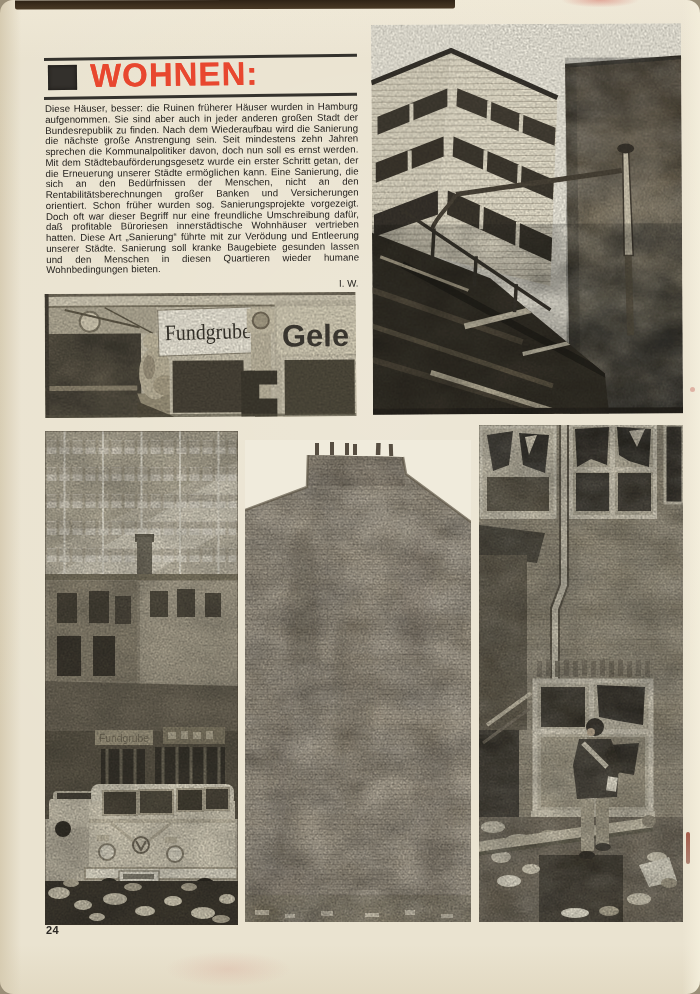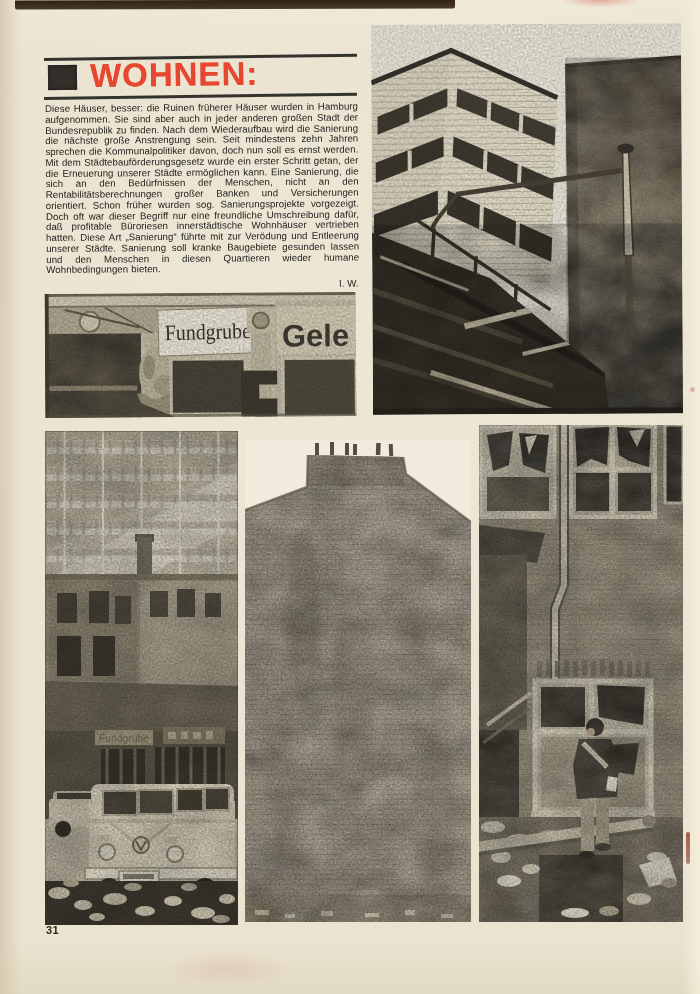--- a/index.html
+++ b/index.html
@@ -6,20 +6,21 @@
   .page{
     position:relative;width:700px;height:994px;overflow:hidden;
     font-family:"Liberation Sans",sans-serif;
     background:
       radial-gradient(120% 90% at 55% 40%, rgba(255,255,255,.13), rgba(255,255,255,0) 62%),
       linear-gradient(90deg, #d7ccb2 0, rgba(215,204,178,0) 3%),
       linear-gradient(270deg, #f3edda 0, rgba(243,237,218,0) 2.5%),
       linear-gradient(0deg, #e2d9c2 0, rgba(226,217,194,0) 5%),
       linear-gradient(180deg, #efe8d6 0, rgba(239,232,214,0) 6%),
       #eae3d0;
+    border-radius: 13px;
   }
   .abs{position:absolute;}
   .scan-strip{left:15px;top:0;width:440px;height:9px;background:linear-gradient(180deg,#2e2215,#4a3a26);transform:rotate(-.15deg);border-radius:0 0 2px 2px;}
   .smudge-top{left:548px;top:0;width:104px;height:10px;background:radial-gradient(50% 100% at 50% 0,rgba(213,118,105,.55),rgba(213,118,105,0) 75%);}
   .smudge-bottom{left:138px;top:944px;width:180px;height:50px;background:radial-gradient(50% 50% at 50% 50%,rgba(206,130,118,.20),rgba(206,130,118,0) 70%);}
   .pink-dot{left:690px;top:387px;width:5px;height:5px;border-radius:50%;background:rgba(196,96,84,.4);}
   .red-dash{left:686px;top:832px;width:4px;height:32px;border-radius:2px;background:linear-gradient(180deg,rgba(148,58,40,.8),rgba(120,48,34,.55));}
 
   .rule{height:2.5px;background:#34322d;transform-origin:left center;transform:rotate(-.8deg);}
   .rule-top{left:44px;top:58px;width:313px;}
@@ -489,14 +490,14 @@
       <rect x="117" y="374" width="13" height="46" fill="#aaa18a"></rect>
       <ellipse cx="108" cy="430" rx="8" ry="4" fill="#26211a"></ellipse>
       <ellipse cx="124" cy="422" rx="8" ry="4" fill="#2a251d"></ellipse>
     </g>
     <rect width="204" height="497" fill="#0e0c09" filter="url(#blotch)" opacity=".3"></rect>
     <rect width="204" height="497" fill="#fff" filter="url(#blotchW)" opacity=".18"></rect>
     <rect width="204" height="497" fill="#14110c" filter="url(#grain)" opacity=".3"></rect>
     <rect width="204" height="497" fill="#e9e1cc" opacity=".07"></rect>
   </svg>
 
-  <div class="abs page-number">31</div>
+  <div class="abs page-number">24</div>
 </div>
 
 </body></html>

